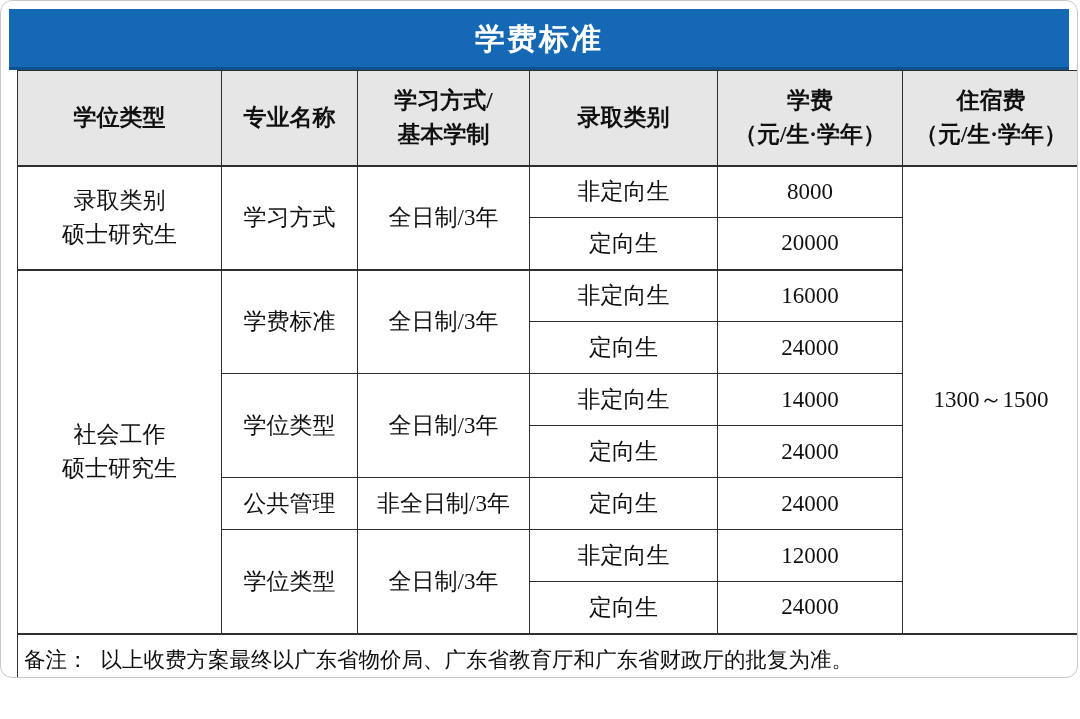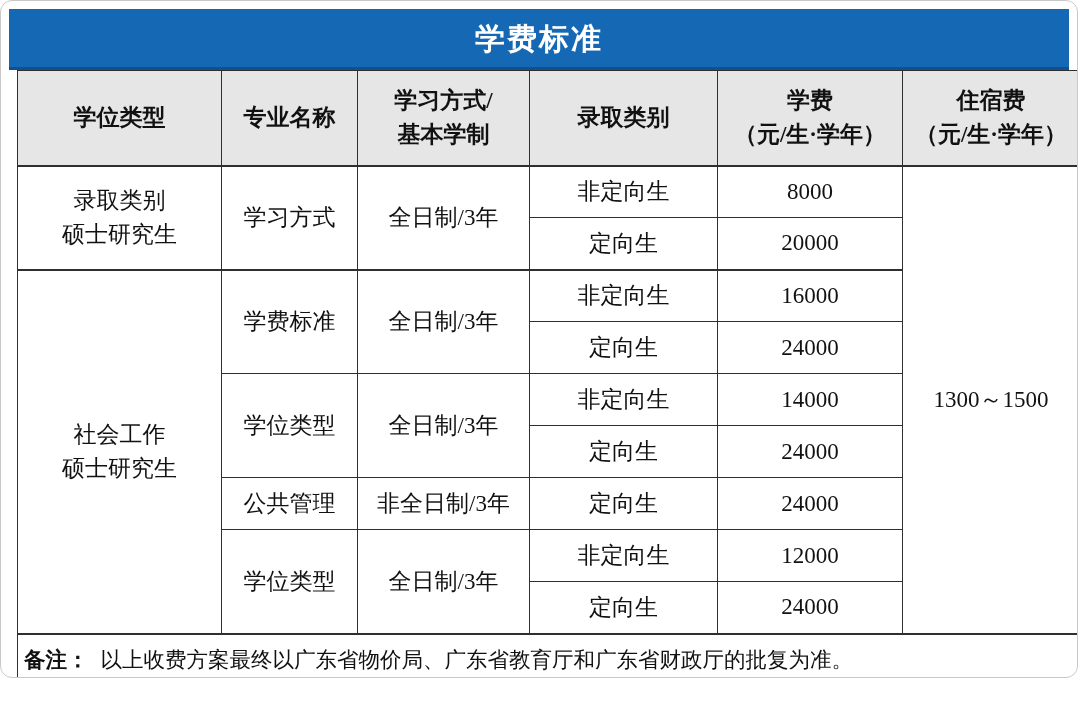--- a/index.html
+++ b/index.html
@@ -49,21 +49,21 @@
   .ml{white-space:pre-line;line-height:1.45;}
   tr.group-start td{border-top:2px solid var(--border_dark,#2f2f2f);}
   td.note-cell{
     height:52px;
     text-align:left;
     font-size:21.5px;
     padding-left:6px;
     border-top:2px solid var(--border_dark,#2f2f2f);
     border-bottom:2px solid var(--border_dark,#2f2f2f);
   }
-  td.note-cell .note-label{margin-right:12px;font-weight:bold;}
+  td.note-cell .note-label{margin-right:12px;}
 </style>
 </head>
 <body>
 
 <div class="page">
 
   <div class="title-bar">
     <span>学费标准</span>
   </div>
 

